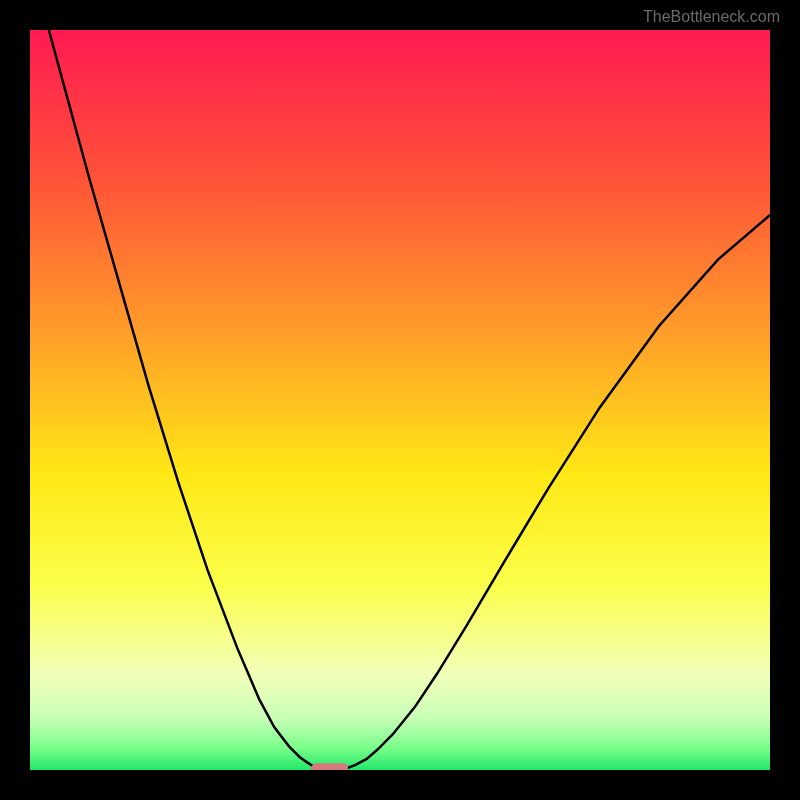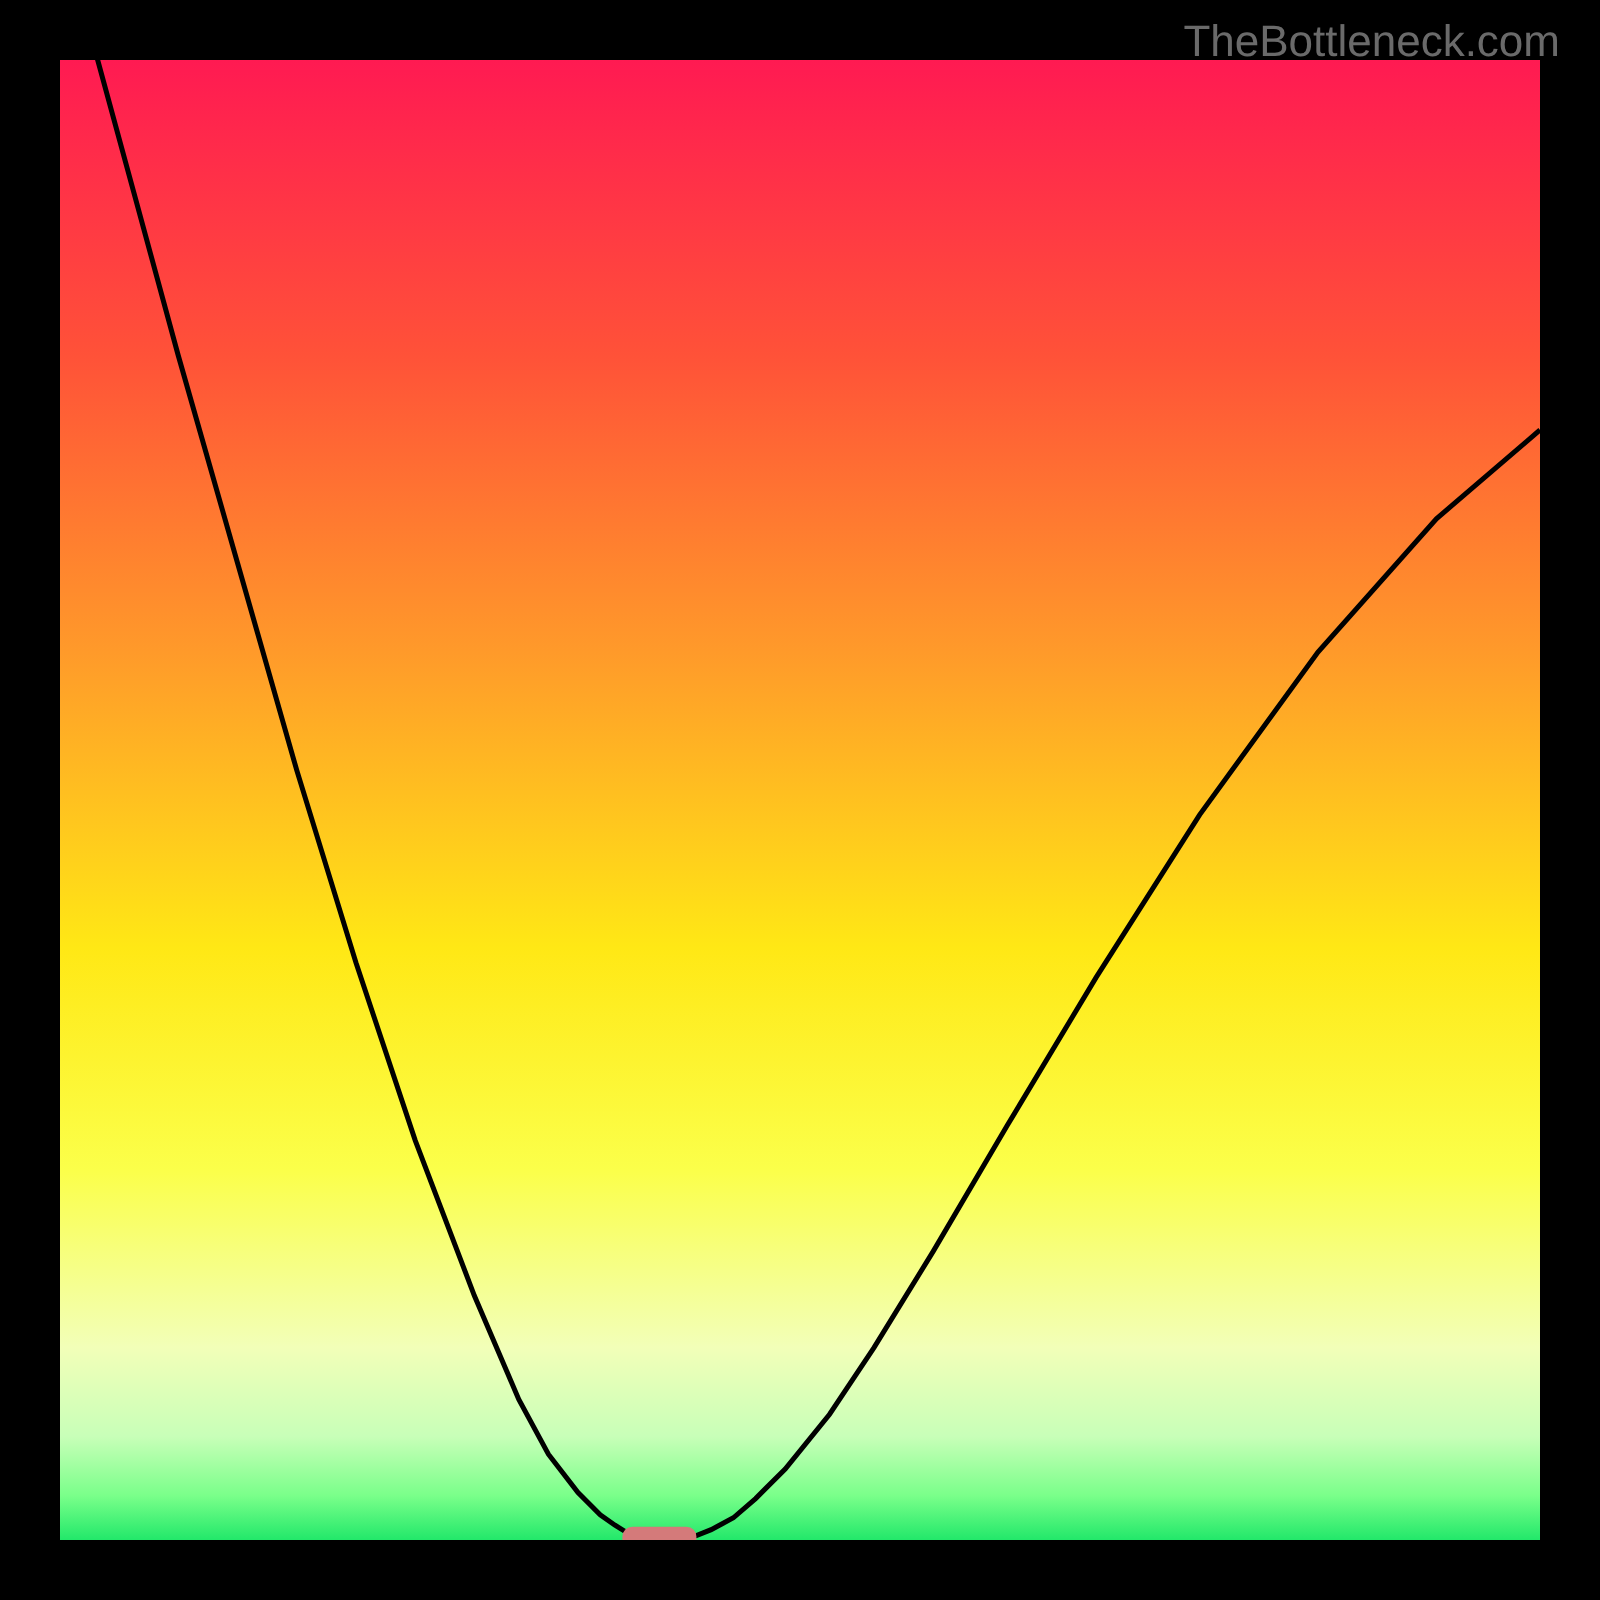--- a/index.html
+++ b/index.html
@@ -9,21 +9,21 @@
     height: 800px;
     background: #000;
     position: relative;
     font-family: Arial, sans-serif;
   }
   .watermark {
     position: absolute;
     top: 8px;
     right: 20px;
     color: #6a6a6a;
-    font-size: 22px;
+    font-size: 16px;
     font-weight: 500;
     z-index: 10;
   }
   .chart-container {
     position: absolute;
     top: 30px;
     left: 30px;
     width: 740px;
     height: 740px;
   }

